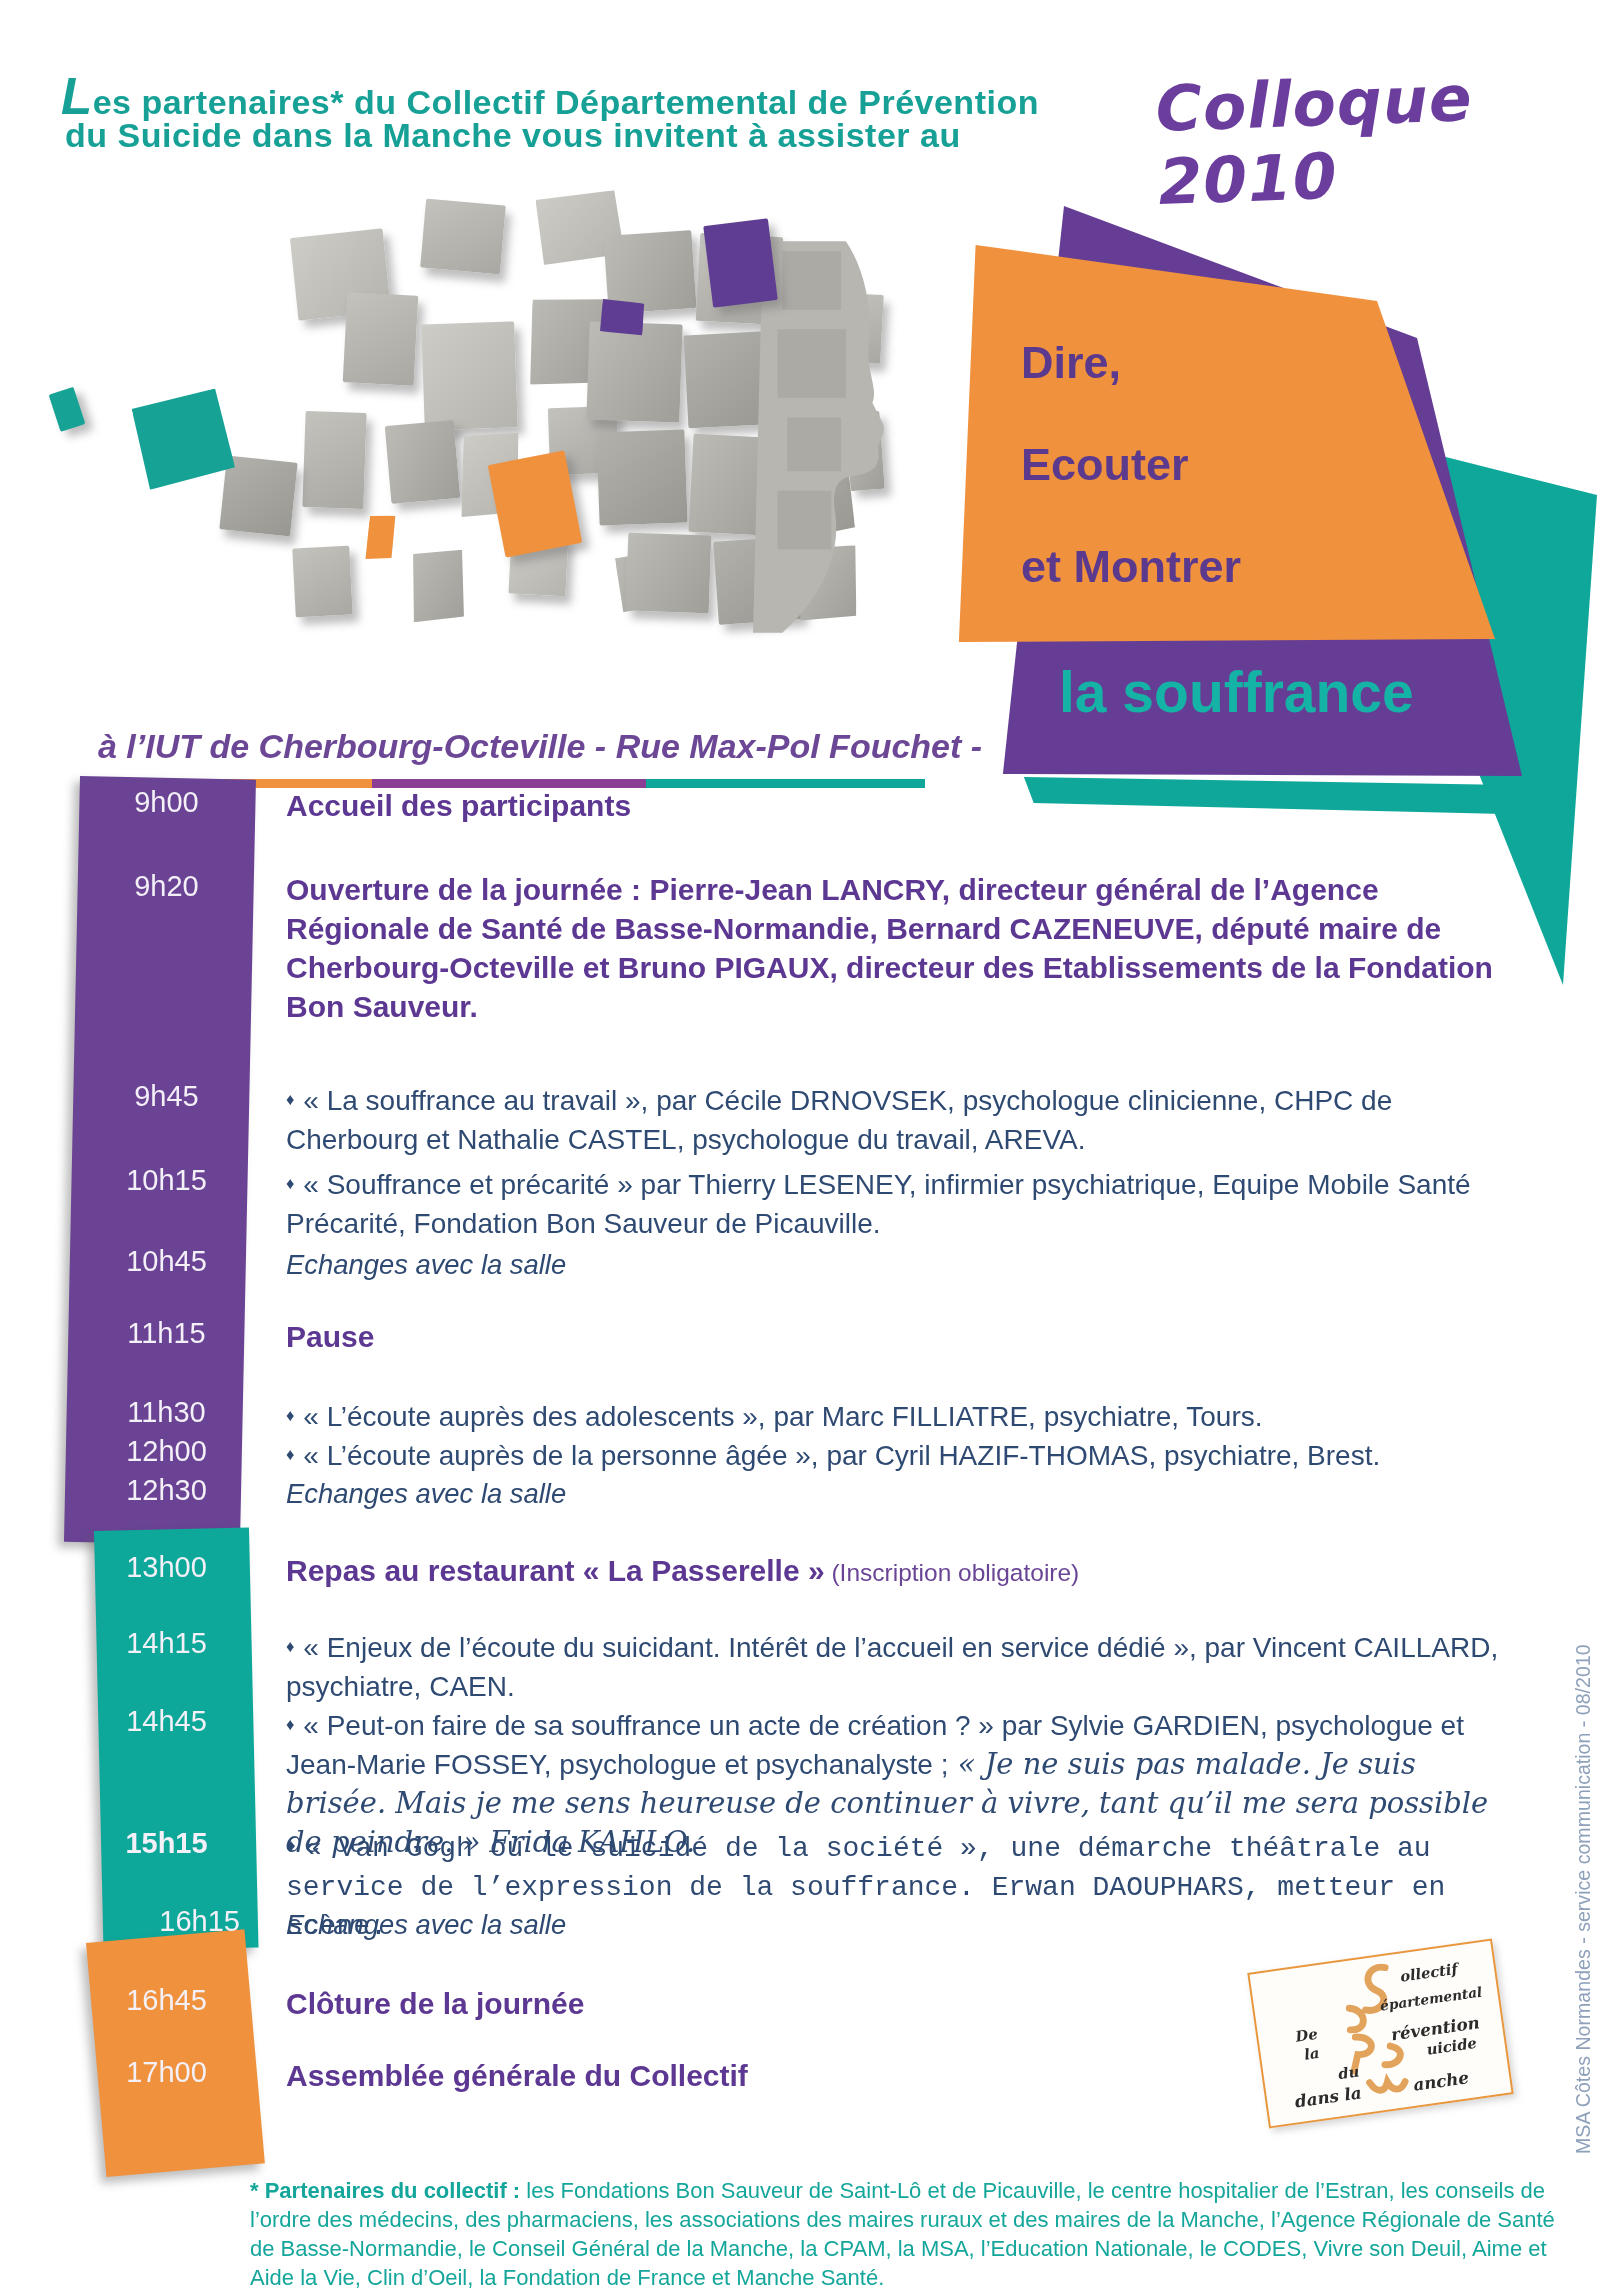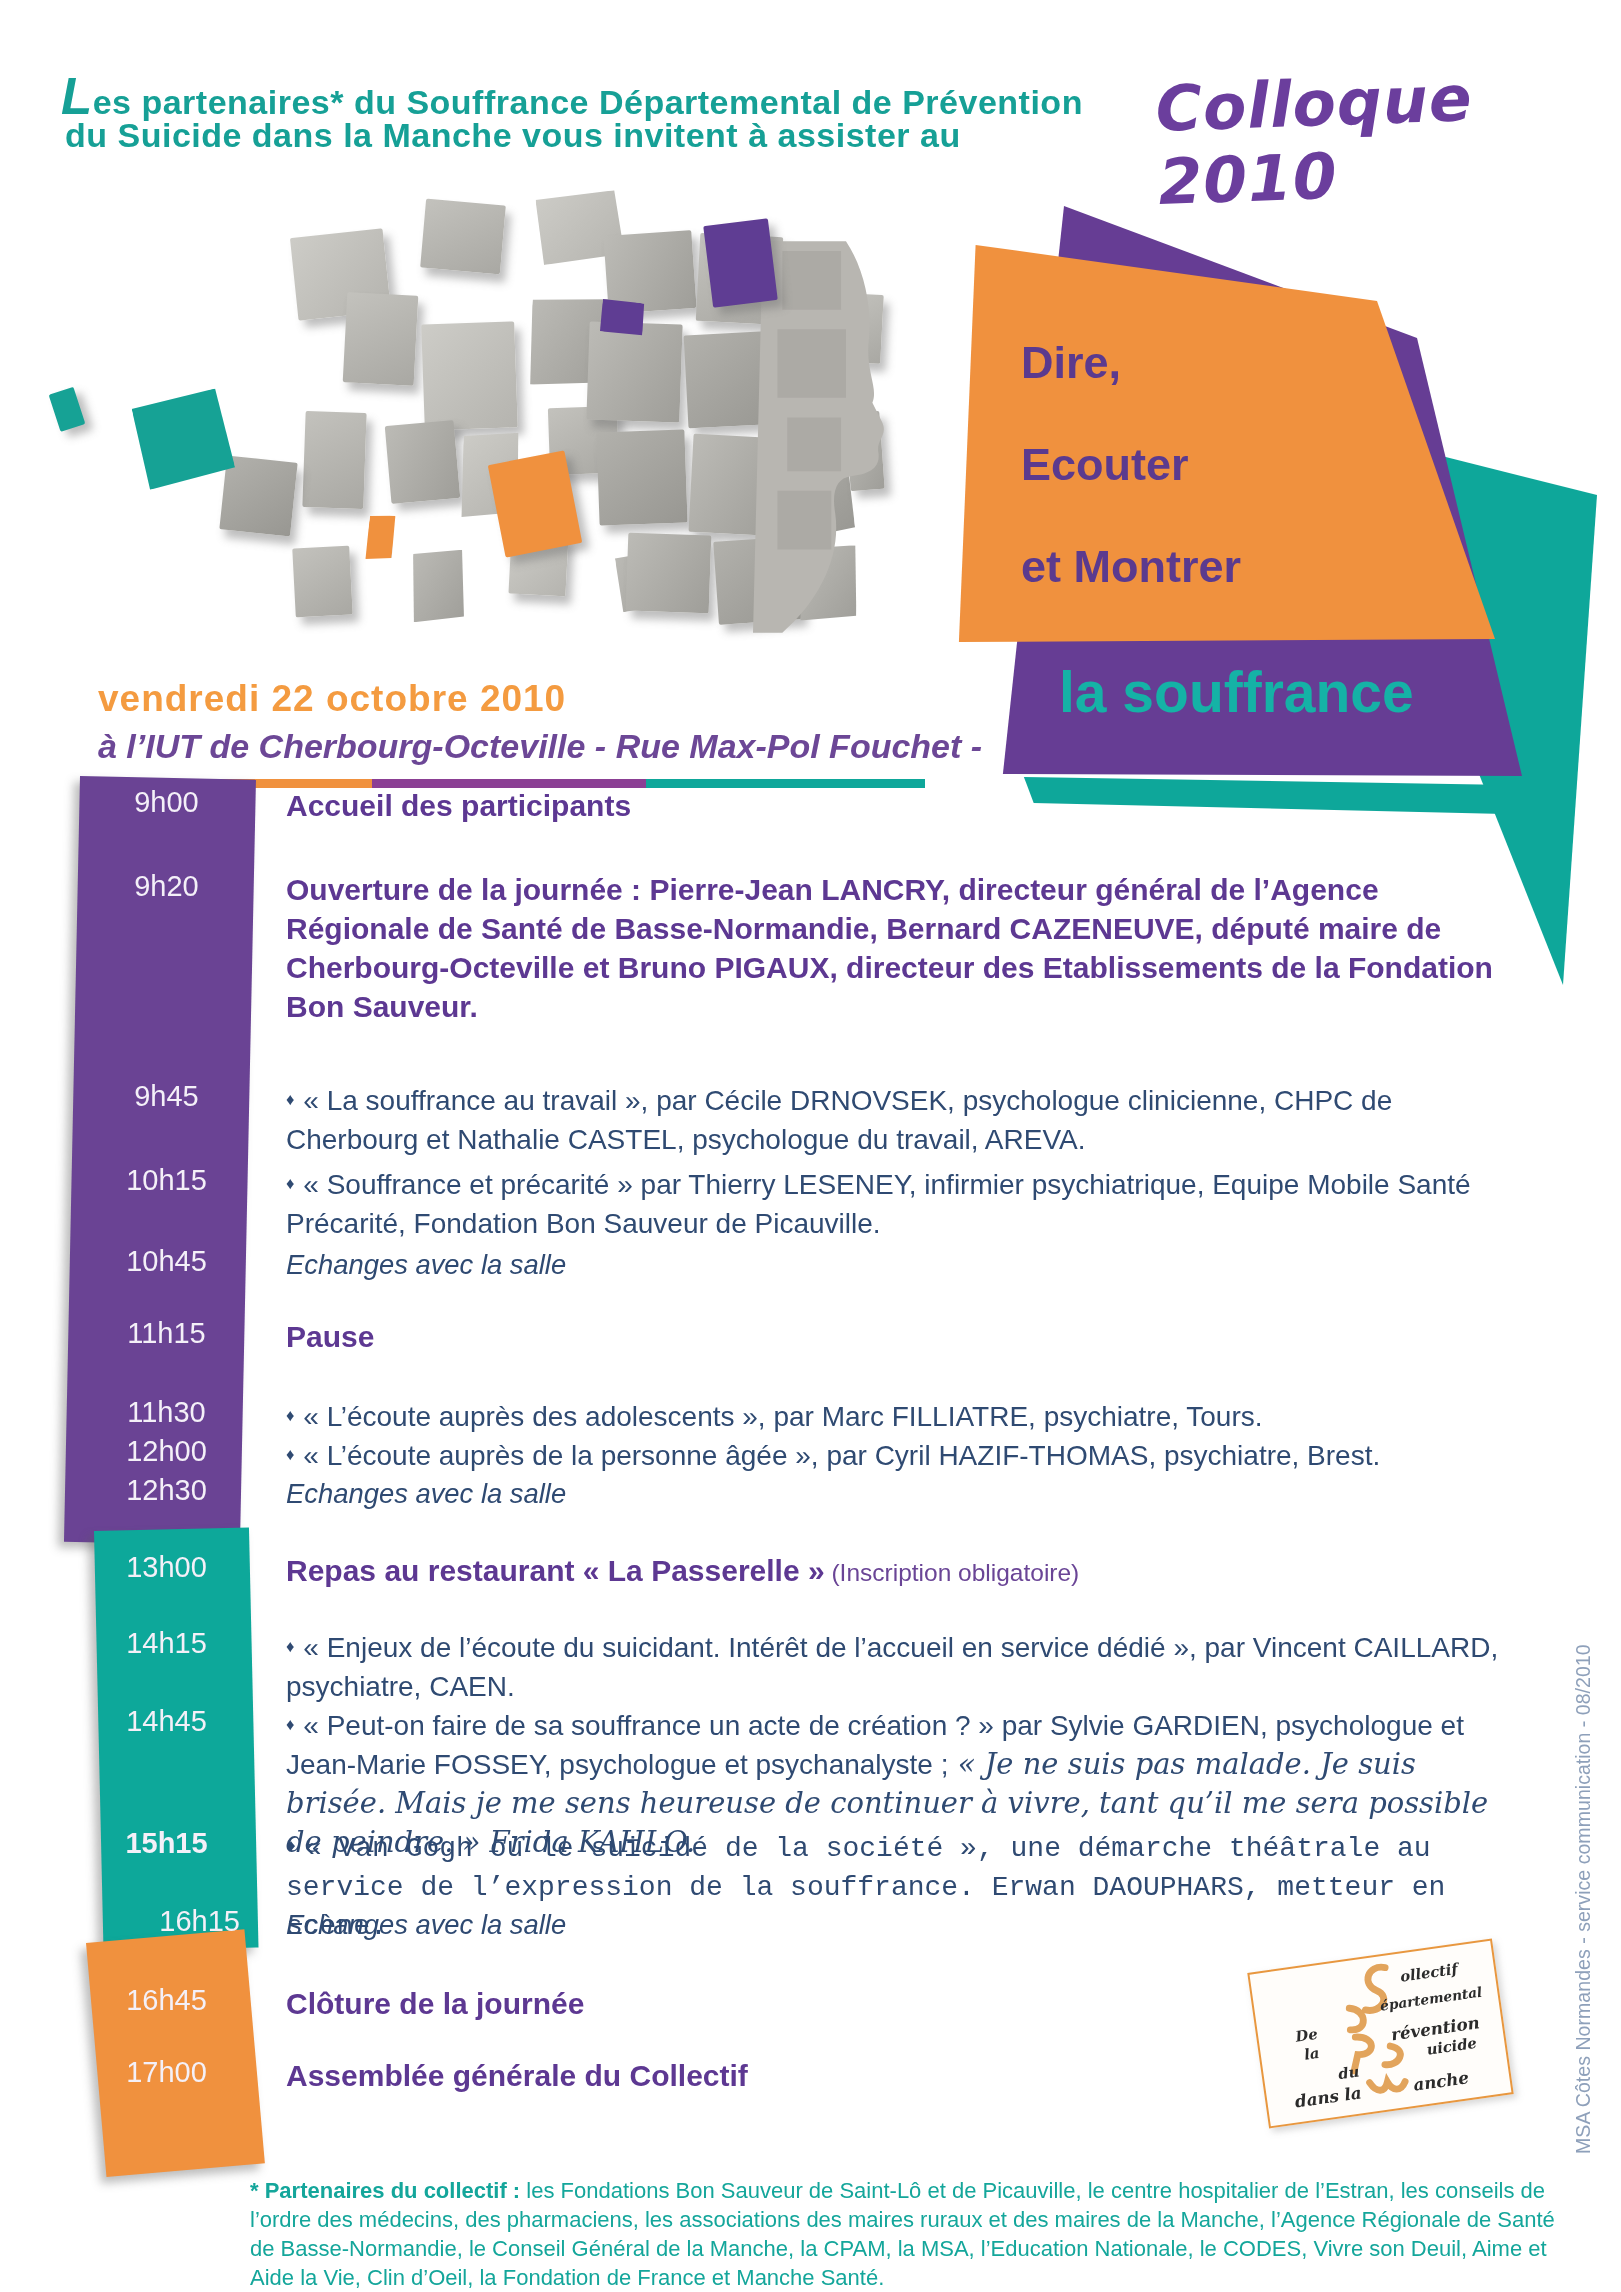--- a/index.html
+++ b/index.html
@@ -85,42 +85,41 @@
       writing-mode:vertical-rl;transform:rotate(180deg);white-space:nowrap;}
   .footnote{position:absolute;left:250px;top:2176px;width:1325px;color:#14a69b;
       font-size:22px;line-height:29px;}
   .footnote b{font-weight:700;}
 </style>
 </head>
 <body>
 
 <div id="page" data-name="poster-page">
 
-  <div class="inv inv1" data-name="invitation-line-1">Les partenaires* du Souffrance Départemental de Prévention</div>
+  <div class="inv inv1" data-name="invitation-line-1">Les partenaires* du Collectif Départemental de Prévention</div>
   <div class="inv inv2" data-name="invitation-line-2">du Suicide dans la Manche vous invitent à assister au</div>
   <div class="colloque" data-name="event-title">Colloque 2010</div>
 
   <div id="collage" data-name="head-collage-image"></div>
   <svg id="face-svg" data-name="face-profile-icon" width="137" height="392" viewBox="0 0 140 400">
     <path d="M10 0 H95 C115 30 122 70 118 105 C116 135 128 150 122 165 L132 185 C138 198 126 203 128 215 C131 232 118 238 100 240 C86 242 80 254 84 278 C90 320 70 365 30 400 H0 Z" fill="#b8b6b1"></path>
     <path d="M30 10 h60 v60 h-60 Z M25 90 h70 v70 h-70 Z M35 180 h55 v55 h-55 Z M25 255 h55 v60 h-55 Z" fill="#9d9c97" opacity="0.45"></path>
   </svg>
 
   <div class="shape" id="shape-teal" data-name="teal-parallelogram"></div>
   <div class="shape" id="shape-teal2" data-name="teal-strip"></div>
   <div class="shape" id="shape-purple" data-name="purple-parallelogram"></div>
   <div class="shape" id="shape-orange" data-name="orange-parallelogram"></div>
   <div class="banner-lines" data-name="banner-title">
     <div data-name="banner-line-1">Dire,</div>
     <div data-name="banner-line-2">Ecouter</div>
     <div data-name="banner-line-3">et Montrer</div>
   </div>
   <div class="souffrance" data-name="banner-line-4">la souffrance</div>
 
-  <div class="date" data-name="event-date">vendredi 22 octobre 2010</div>
   <div class="location" data-name="event-location">à l’IUT de Cherbourg-Octeville - Rue Max-Pol Fouchet -</div>
   <div class="rule" data-name="tricolor-rule">
     <div class="r-o" data-name="rule-orange-segment"></div>
     <div class="r-p" data-name="rule-purple-segment"></div>
     <div class="r-t" data-name="rule-teal-segment"></div>
   </div>
 
   <div class="band" id="band-purple" data-name="morning-time-band"></div>
   <div class="band" id="band-teal" data-name="afternoon-time-band"></div>
   <div class="band" id="band-orange" data-name="evening-time-band"></div>

